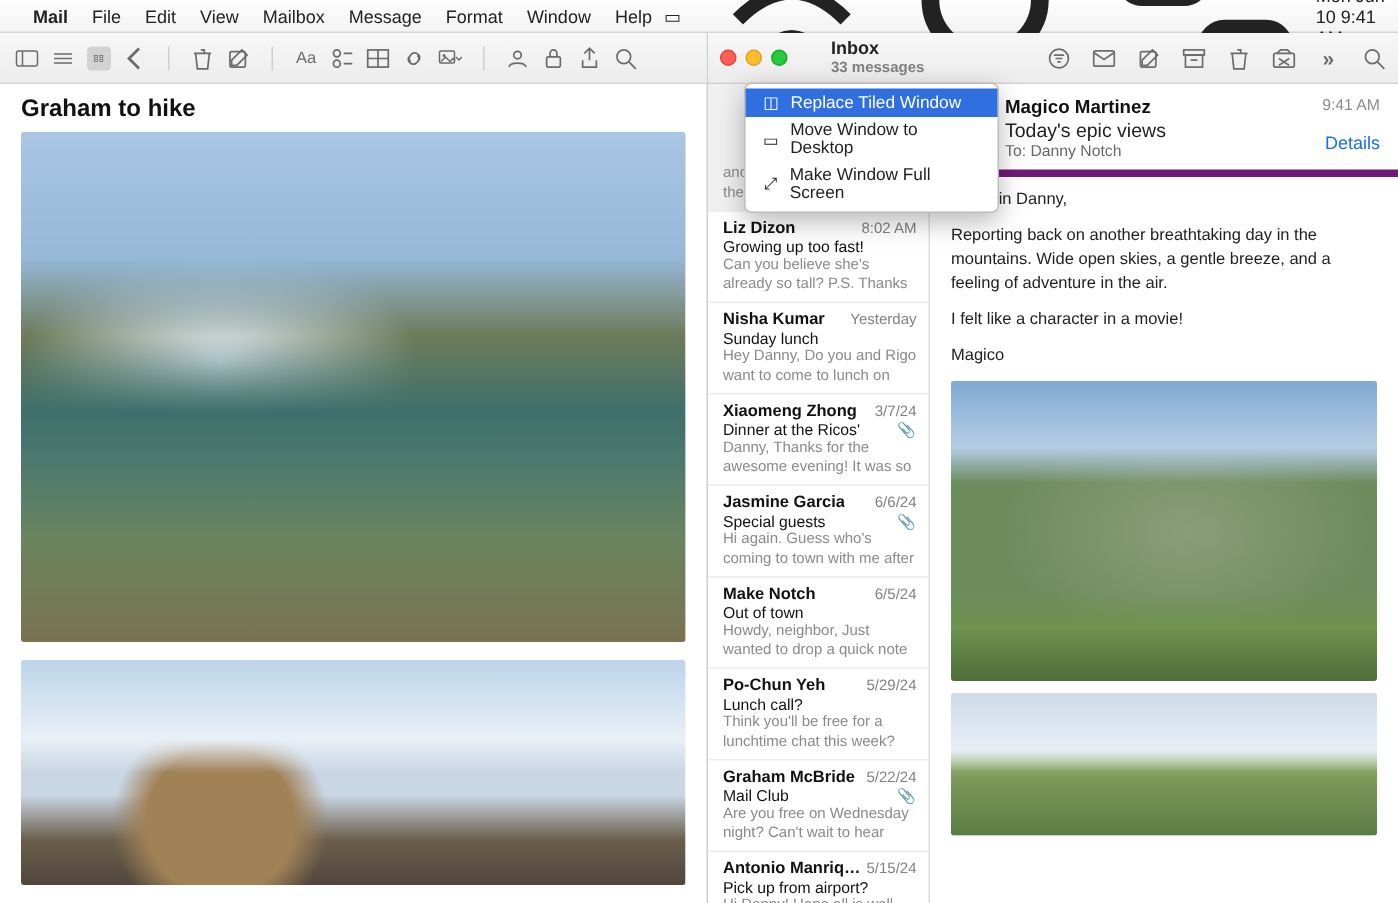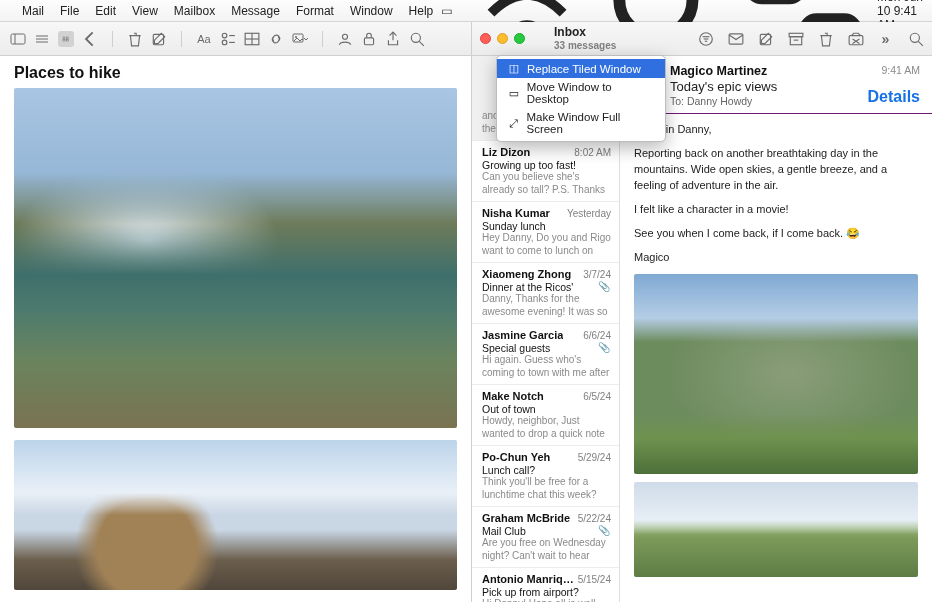--- a/index.html
+++ b/index.html
@@ -156,35 +156,35 @@
 .msg .attach{ float:right; font-size:10px; color:#8a8a8a; margin-left:3px;}
 .msg .prev{ font-size:10px; color:#8a8a8a; line-height:1.25; max-height:24px; overflow:hidden; }
 
 .reading {
   flex:1;
   overflow:hidden;
   display:flex; flex-direction:column;
 }
 .hdrblock{
   padding:8px 12px 6px;
-  border-bottom:1px solid #701a75;
+  border-bottom:5px solid #701a75;
   font-size:11px;
 }
 .hdrblock .top{ display:flex; align-items:flex-start; gap:8px;}
 .avatar{
   width:30px;height:30px;border-radius:50%;
   background: radial-gradient(circle at 35% 30%, #e8c6a8, #b98459 60%, #7d4f2c);
 }
 .hdrblock .who{ flex:1; }
 .hdrblock .name{ font-weight:700; font-size:12.5px; color:#111;}
 .hdrblock .subj2{ font-size:13px; color:#222; margin:1px 0;}
 .hdrblock .to{ font-size:10.5px; color:#666;}
 .hdrblock .meta{ text-align:right; font-size:10.5px;}
 .hdrblock .time{ color:#8a8a8a;}
-.hdrblock .details{ color:#1670e6; font-size:16px; margin-top:12px;font-weight:bold;}
+.hdrblock .details{ color:#1670e6; font-size:12px; margin-top:12px;}
 .bodytxt{
   padding:8px 14px 10px;
   font-size:11px;
   color:#222;
   line-height:1.45;
   display:flex; flex-direction:column; gap:8px;
 }
 .imgA{
   height:200px;
   background:
@@ -203,21 +203,21 @@
   border-radius:2px;
 }
 
 svg { width:100%; height:100%; }
 </style>
 </head>
 <body>
 
 <div class="menubar">
   <span class="apple"></span>
-  <span class="mitem" style="font-weight:400">Mail</span>
+  <span class="mitem" style="font-weight:700">Mail</span>
   <span class="mitem">File</span>
   <span class="mitem">Edit</span>
   <span class="mitem">View</span>
   <span class="mitem">Mailbox</span>
   <span class="mitem">Message</span>
   <span class="mitem">Format</span>
   <span class="mitem">Window</span>
   <span class="mitem">Help</span>
   <span class="spacer"></span>
   <span class="right">
@@ -342,21 +342,21 @@
             </svg>
           </span>
         <span class="ticon">
             <svg viewBox="0 0 14 14">
               <circle cx="6" cy="6" r="4" fill="none" stroke="currentColor"></circle>
               <line x1="9" y1="9" x2="13" y2="13" stroke="currentColor"></line>
             </svg>
           </span>
       </div>
     </div>
-    <div class="note-title">Places to hike</div>
+    <div class="note-title">Graham to hike</div>
     <div class="note-body">
       <div class="photo photo1"></div>
       <div class="photo photo2"></div>
     </div>
   </div>
 
   <div class="pane-right">
     <div class="winheader">
       <div class="traffic">
         <div class="dot red"></div>
@@ -506,33 +506,32 @@
 
       </div>
 
       <div class="reading">
         <div class="hdrblock">
           <div class="top">
             <div class="avatar"></div>
             <div class="who">
               <div class="name">Magico Martinez</div>
               <div class="subj2">Today's epic views</div>
-              <div class="to"><span>To:</span> <span>Danny Howdy</span></div>
+              <div class="to"><span>To:</span> <span>Danny Notch</span></div>
             </div>
             <div class="meta">
               <div class="time">9:41 AM</div>
               <div class="details">Details</div>
             </div>
           </div>
         </div>
         <div class="bodytxt">
           <div>Hi again Danny,</div>
           <div>Reporting back on another breathtaking day in the mountains. Wide open skies, a gentle breeze, and a feeling of adventure in the air.</div>
           <div>I felt like a character in a movie!</div>
-          <div>See you when I come back, if I come back. 😂</div>
           <div>Magico</div>
           <div class="imgA"></div>
           <div class="imgB"></div>
         </div>
       </div>
     </div>
   </div>
 </div>
 
 </body></html>

